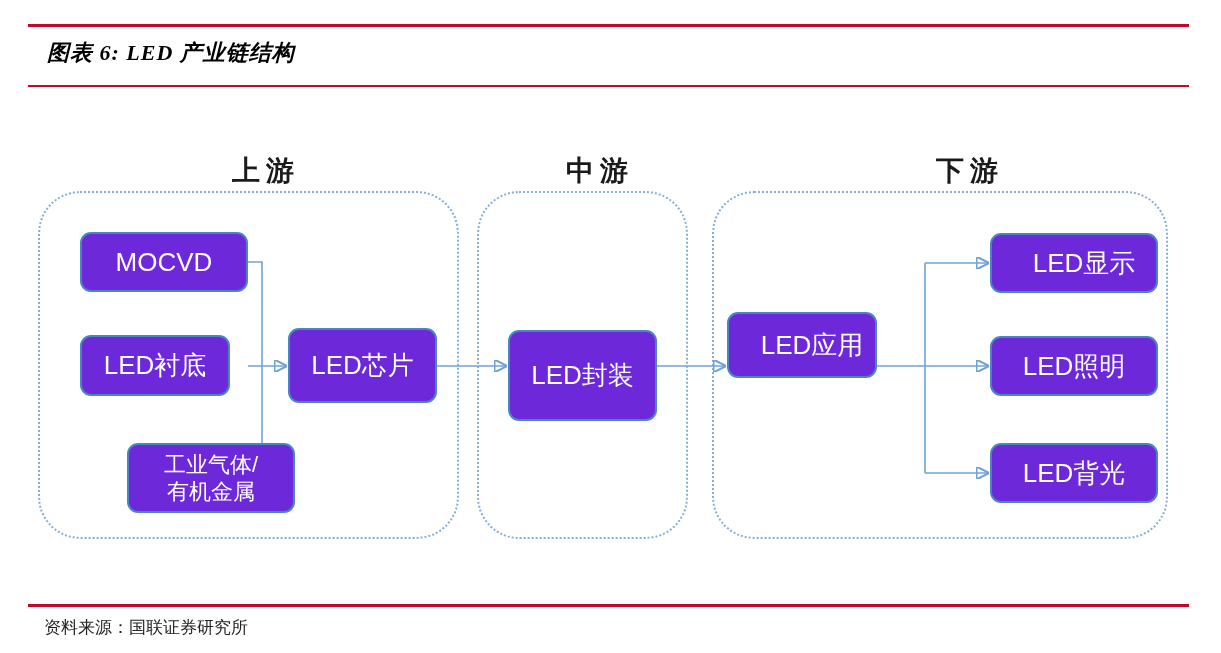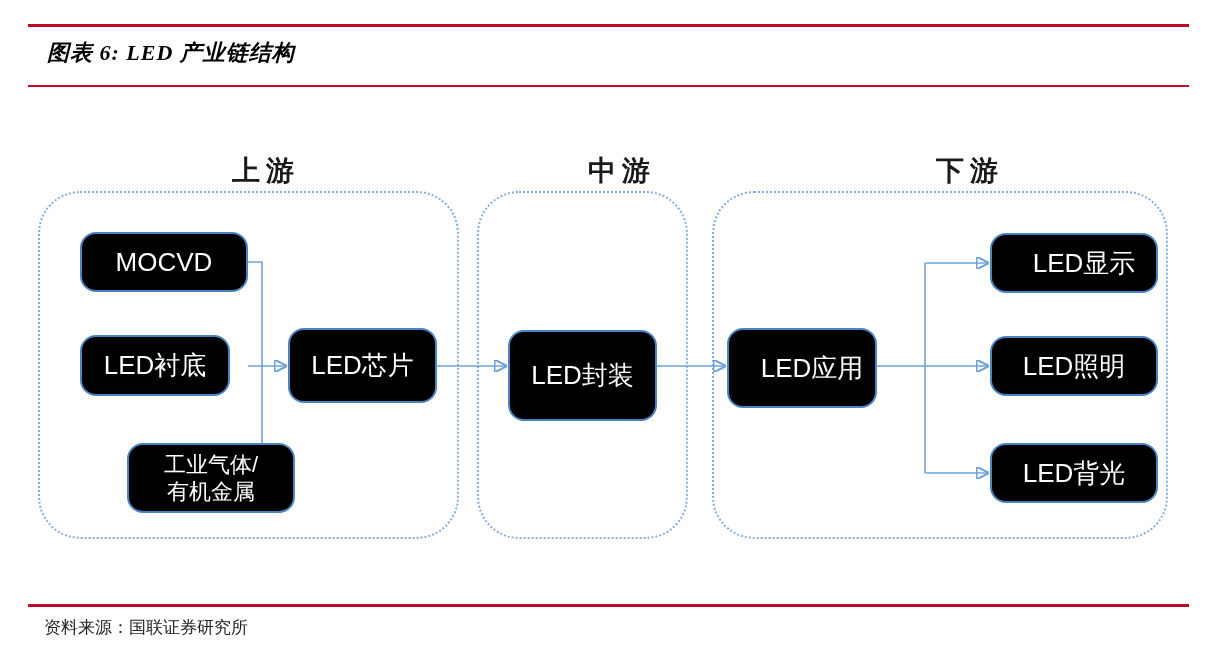--- a/index.html
+++ b/index.html
@@ -58,21 +58,21 @@
     top: 152px;
     font-family: "Liberation Serif", serif;
     font-size: 28px;
     font-weight: bold;
     color: #1a1a1a;
     letter-spacing: 6px;
     white-space: nowrap;
     transform: translateX(-50%);
   }
   .label-upstream   { left: 266px; }
-  .label-midstream  { left: 600px; margin-left: 22px; }
+  .label-midstream  { left: 600px; }
   .label-downstream { left: 970px; }
 
   .group-container {
     position: absolute;
     top: 191px;
     height: 348px;
     border: 2px dotted #86aedd;
     border-radius: 42px;
     background: transparent;
     box-sizing: border-box;
@@ -93,35 +93,35 @@
     fill: none;
   }
 
   .node {
     position: absolute;
     display: flex;
     align-items: center;
     justify-content: center;
     text-align: center;
     box-sizing: border-box;
-    background: #000000;
+    background: #6d28d9;
     border: 2px solid #4a85c2;
-    border-radius: 16px;
+    border-radius: 11px;
     color: #ffffff;
     font-family: "Liberation Sans", sans-serif;
     font-size: 26px;
     white-space: pre-line;
     line-height: 1.25;
   }
   .n-mocvd     { left: 80px;  top: 232px; width: 168px; height: 60px; }
   .n-substrate { left: 80px;  top: 335px; width: 150px; height: 61px; }
   .n-gases     { left: 80px;  top: 443px; width: 168px; height: 70px; font-size: 22px; margin-left: 47px; }
   .n-chip      { left: 288px; top: 328px; width: 149px; height: 75px; }
   .n-package   { left: 508px; top: 330px; width: 149px; height: 91px; }
-  .n-app       { left: 727px; top: 328px; width: 150px; height: 80px; padding-left: 20px; }
+  .n-app       { left: 727px; top: 312px; width: 150px; height: 66px; padding-left: 20px; }
   .n-display   { left: 990px; top: 233px; width: 168px; height: 60px; padding-left: 20px; }
   .n-lighting  { left: 990px; top: 336px; width: 168px; height: 60px; }
   .n-backlight { left: 990px; top: 443px; width: 168px; height: 60px; }
 </style>
 </head>
 <body>
 
 <div class="canvas">
 
   <div class="rule rule-top"></div>

